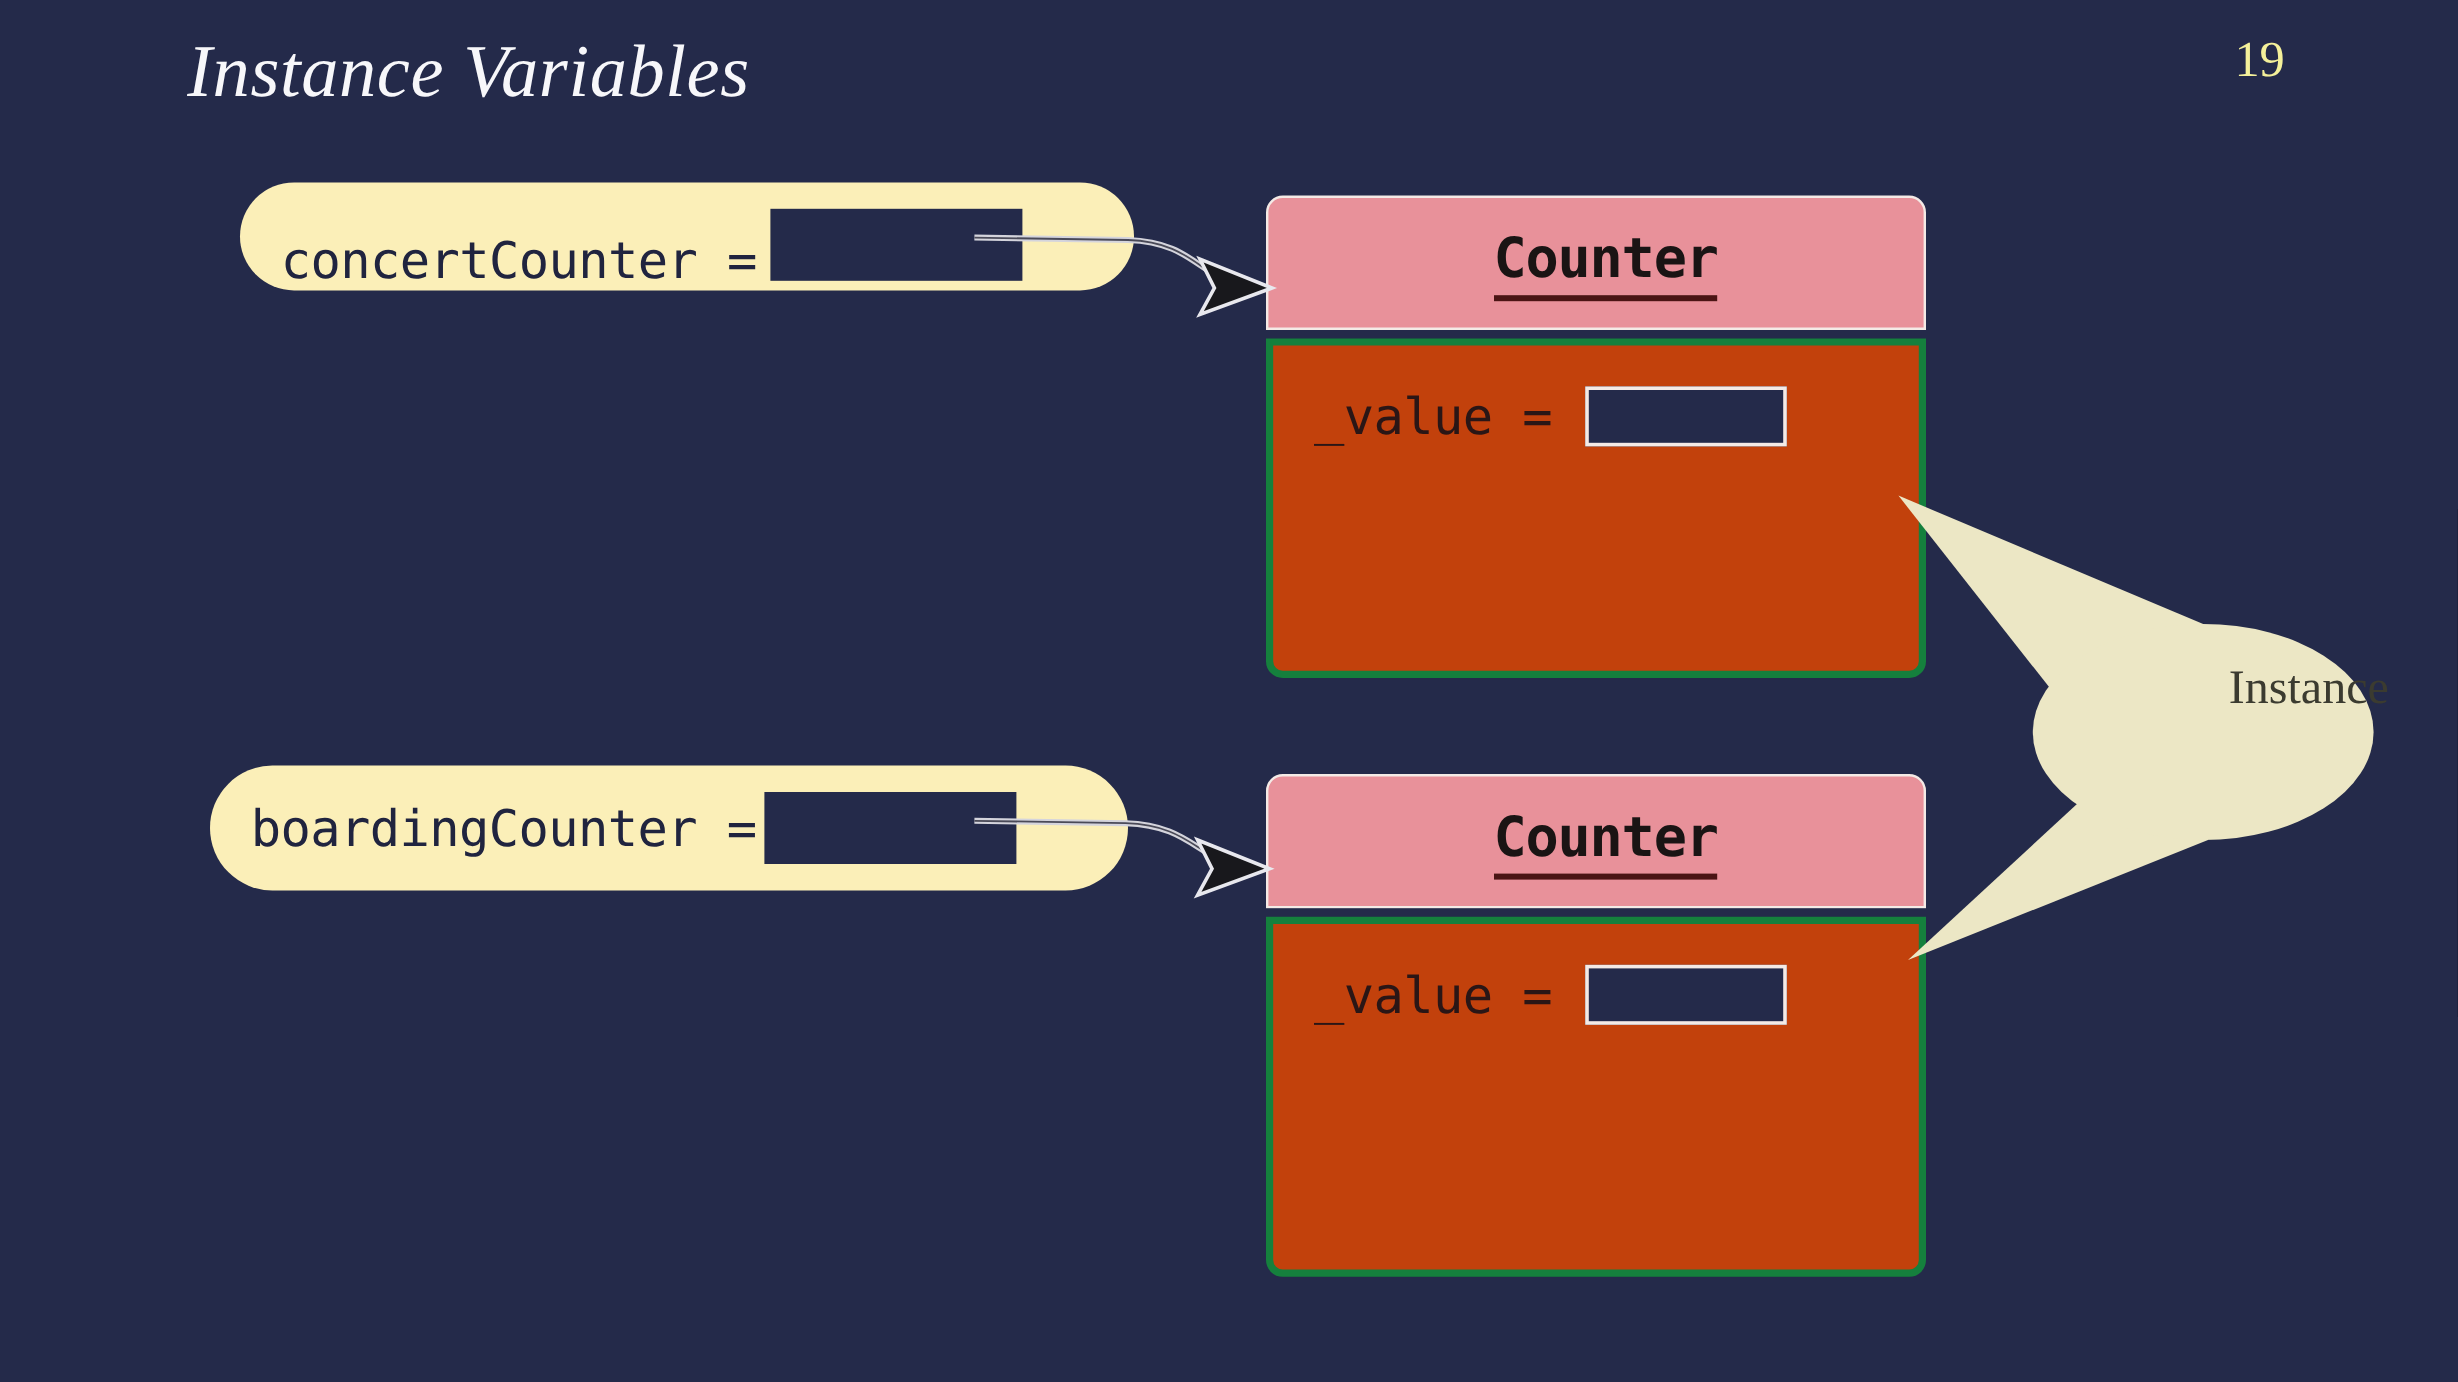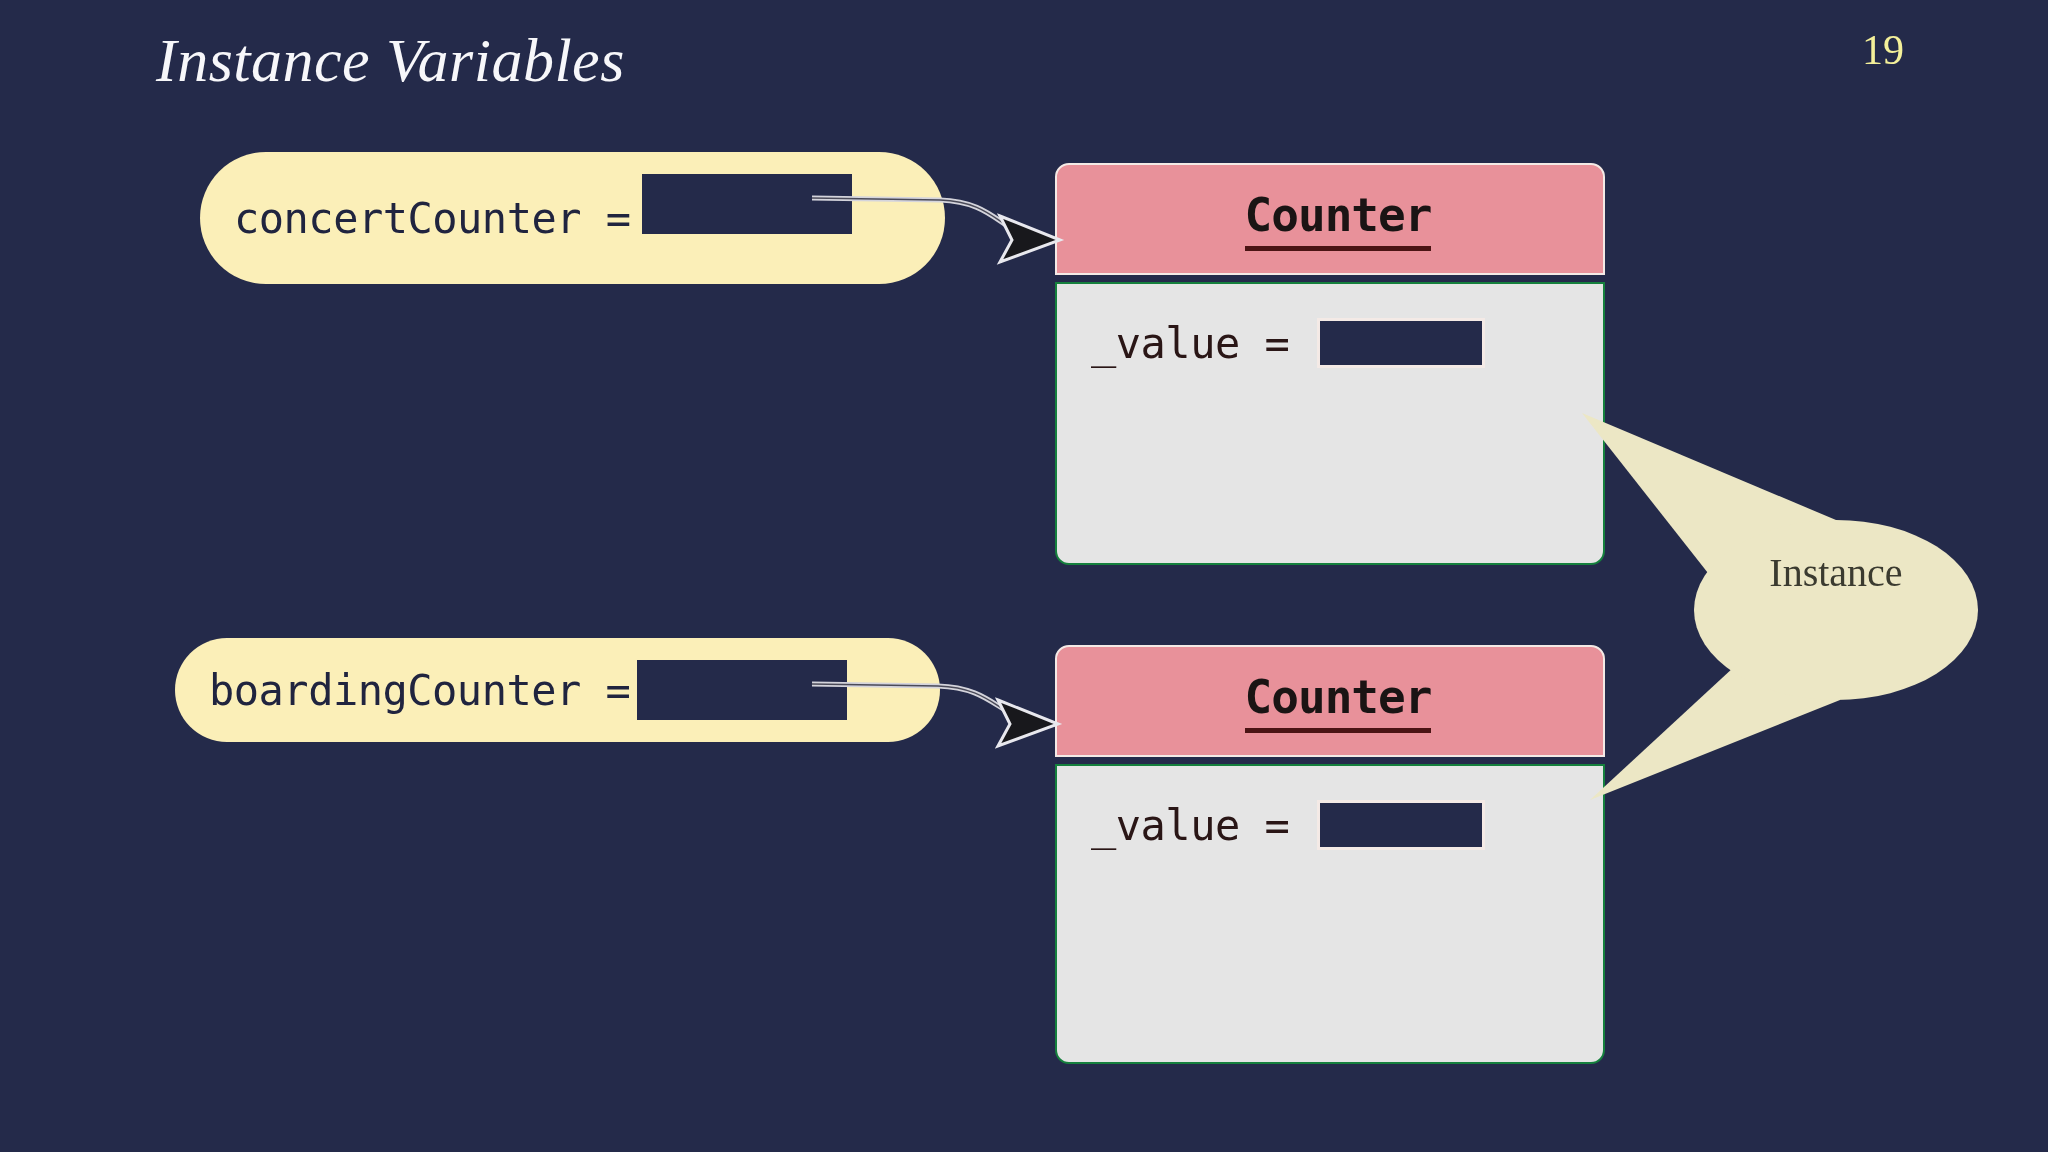--- a/index.html
+++ b/index.html
@@ -59,22 +59,23 @@
   .ref-box {
     position: absolute;
     background: #242a4a;
     box-sizing: border-box;
   }
 
   #capsule-concert {
     left: 200px;
     top: 152px;
     width: 745px;
-    height: 132px;
+    height: 90px;
     padding-left: 34px;
+    align-items: flex-end;
   }
   #capsule-concert .ref-box {
     left: 442px;
     top: 22px;
     width: 210px;
     height: 60px;
   }
 
   #capsule-boarding {
     left: 175px;
@@ -113,22 +114,22 @@
     color: #1a1414;
     border-bottom: 5px solid #4a1414;
     padding-bottom: 4px;
     letter-spacing: -1px;
   }
   .obj-divider {
     height: 7px;
     background: #242a4a;
   }
   .obj-body {
-    background: #e5e5e5;
-    border: 2px solid #15803d;
+    background: #c2410c;
+    border: 6px solid #15803d;
     border-radius: 0 0 14px 14px;
     box-sizing: border-box;
     position: relative;
   }
   .field-row {
     position: absolute;
     left: 34px;
     top: 34px;
     display: flex;
     align-items: center;
@@ -158,21 +159,21 @@
   #overlay {
     position: absolute;
     left: 0;
     top: 0;
     width: 2048px;
     height: 1152px;
     pointer-events: none;
   }
   .callout-text {
     position: absolute;
-    left: 1716px;
+    left: 1804px;
     top: 548px;
     width: 240px;
     text-align: center;
     font-family: "Liberation Serif", "DejaVu Serif", serif;
     font-size: 40px;
     line-height: 1.25;
     color: #3b3b30;
   }
 </style>
 </head>

